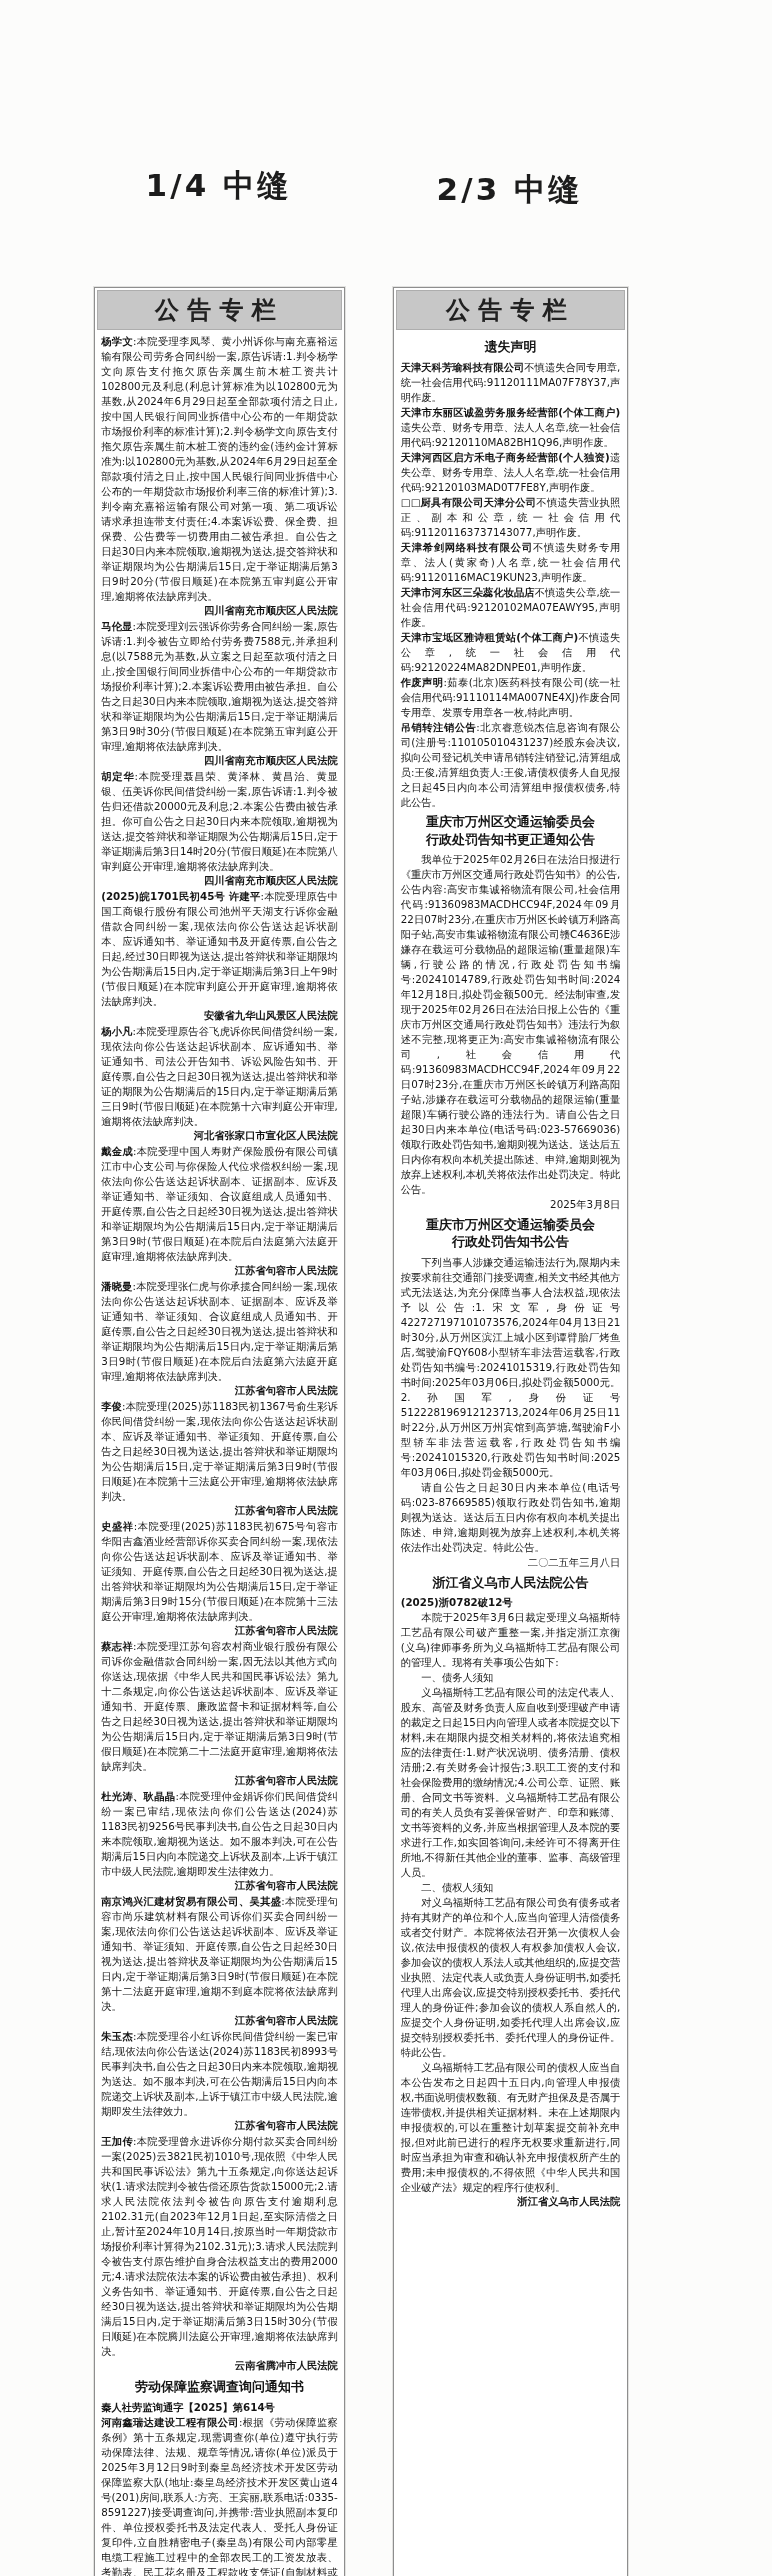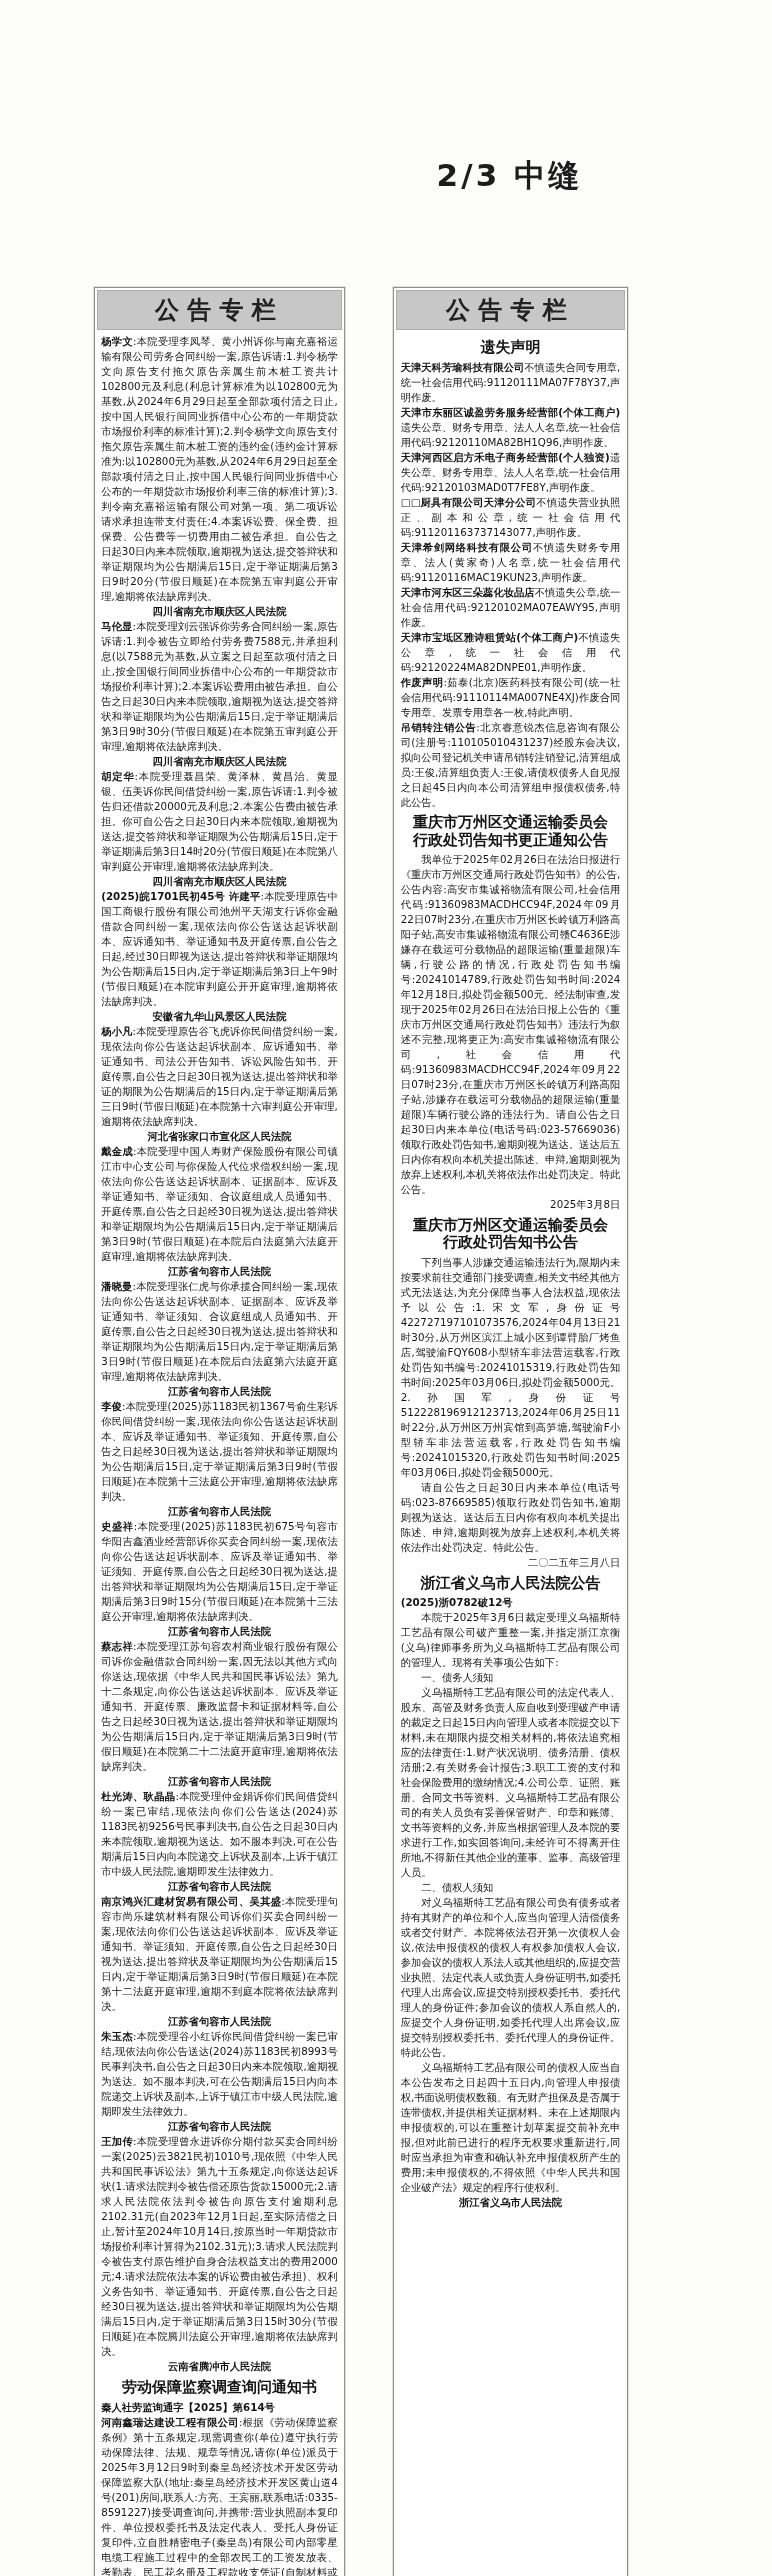--- a/index.html
+++ b/index.html
@@ -1,43 +1,44 @@
 <!DOCTYPE html>
 <html style="font-size:8.2px"><head>
 <meta charset="utf-8">
 <style>
   html,body{margin:0;padding:0;background:#f6f6f4;}
   .page{position:relative;width:773px;height:3941px;background:#fcfcfb;
         font-family:"DejaVu Sans",sans-serif;color:#151515;overflow:hidden;}
   .seam-title{position:absolute;font-weight:bold;font-size:31px;line-height:36px;
         text-align:center;letter-spacing:3.1px;color:#1c1c1c;}
   #seam-left{left:94px;top:167px;width:249px;}
-  #seam-right{left:393px;top:157px;width:233px;}
+  #seam-right{left:393px;top:171px;width:233px;}
   .col{position:absolute;background:#ffffff;border:0.5px solid #8e8e8e;
        box-shadow:0 0 0 1px #e2e2e0;overflow:hidden;}
   #col-left{left:94px;top:287px;width:249px;height:3427px;}
   #col-right{left:393px;top:287px;width:233px;height:3526px;}
   .col-head{margin:2.1px;background:#c7c7c7;border:0.5px solid #adadad;text-align:center;
        font-size:24px;font-weight:bold;letter-spacing:8.2px;padding:2.6px 0 3.6px;color:#212121;}
   .col-body{padding:2.1px 6.2px 5.2px;text-align:justify;font-size:10.3px;line-height:15px;}
   #col-right .col-body{font-size:10.3px;line-height:15px;padding:2.1px 6.7px 5.2px;}
-  .b-h{font-weight:bold;text-align:center;font-size:15px;line-height:17.5px;
-       margin:4.6px 0 3.1px;white-space:pre-line;text-indent:0;}
+  .b-h{font-weight:bold;text-align:center;font-size:13px;line-height:17.5px;
+       margin:4.6px 0 3.1px;white-space:pre-line;text-indent:0;font-family:Liberation Mono, monospace;}
   .b-sub{font-weight:normal;text-indent:2em;}
   .b-case{font-weight:bold;}
   .b-p{}
   .b-pi{text-indent:2em;}
-  .b-sig{text-align:center;font-weight:bold;}
+  .b-sig{text-align:right;font-weight:bold;font-family:Liberation Mono, monospace;}
   .b-date{text-align:right;}
   .b-p b,.b-pi b{font-weight:bold;}
 </style>
 </head>
 <body>
 
 <div class="page">
+  <div class="seam-title" id="seam-left">1/4 中缝</div>
   <div class="seam-title" id="seam-right">2/3 中缝</div>
 
   <div class="col" id="col-left">
     <div class="col-head">公告专栏</div>
     <div class="col-body" id="col-left-body">
         <div class="b-p"><b>杨学文</b>:本院受理李凤琴、黄小州诉你与南充嘉裕运输有限公司劳务合同纠纷一案,原告诉请:1.判令杨学文向原告支付拖欠原告亲属生前木桩工资共计102800元及利息(利息计算标准为以102800元为基数,从2024年6月29日起至全部款项付清之日止,按中国人民银行间同业拆借中心公布的一年期贷款市场报价利率的标准计算);2.判令杨学文向原告支付拖欠原告亲属生前木桩工资的违约金(违约金计算标准为:以102800元为基数,从2024年6月29日起至全部款项付清之日止,按中国人民银行间同业拆借中心公布的一年期贷款市场报价利率三倍的标准计算);3.判令南充嘉裕运输有限公司对第一项、第二项诉讼请求承担连带支付责任;4.本案诉讼费、保全费、担保费、公告费等一切费用由二被告承担。自公告之日起30日内来本院领取,逾期视为送达,提交答辩状和举证期限均为公告期满后15日,定于举证期满后第3日9时20分(节假日顺延)在本院第五审判庭公开审理,逾期将依法缺席判决。</div>
         <div class="b-sig">四川省南充市顺庆区人民法院</div>
         <div class="b-p"><b>马伦显</b>:本院受理刘云强诉你劳务合同纠纷一案,原告诉请:1.判令被告立即给付劳务费7588元,并承担利息(以7588元为基数,从立案之日起至款项付清之日止,按全国银行间同业拆借中心公布的一年期贷款市场报价利率计算);2.本案诉讼费用由被告承担。自公告之日起30日内来本院领取,逾期视为送达,提交答辩状和举证期限均为公告期满后15日,定于举证期满后第3日9时30分(节假日顺延)在本院第五审判庭公开审理,逾期将依法缺席判决。</div>
         <div class="b-sig">四川省南充市顺庆区人民法院</div>
         <div class="b-p"><b>胡定华</b>:本院受理聂昌荣、黄泽林、黄昌治、黄显银、伍美诉你民间借贷纠纷一案,原告诉请:1.判令被告归还借款20000元及利息;2.本案公告费由被告承担。你可自公告之日起30日内来本院领取,逾期视为送达,提交答辩状和举证期限为公告期满后15日,定于举证期满后第3日14时20分(节假日顺延)在本院第八审判庭公开审理,逾期将依法缺席判决。</div>

